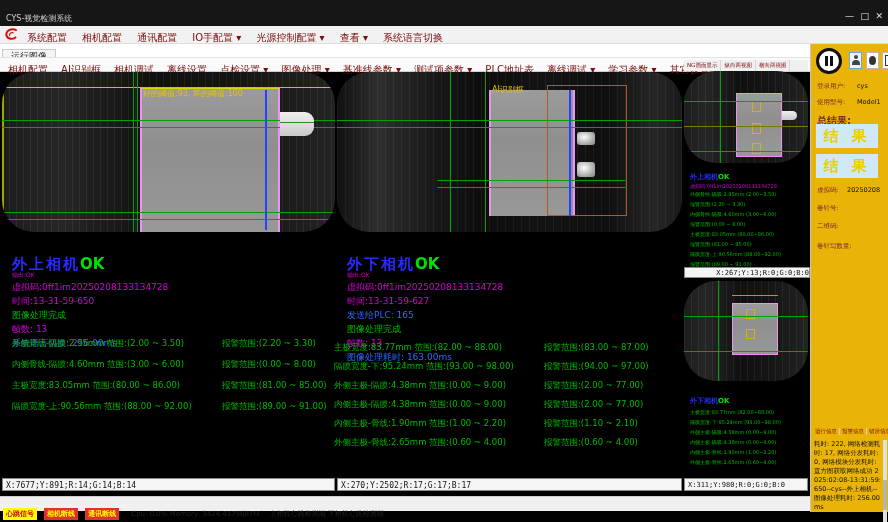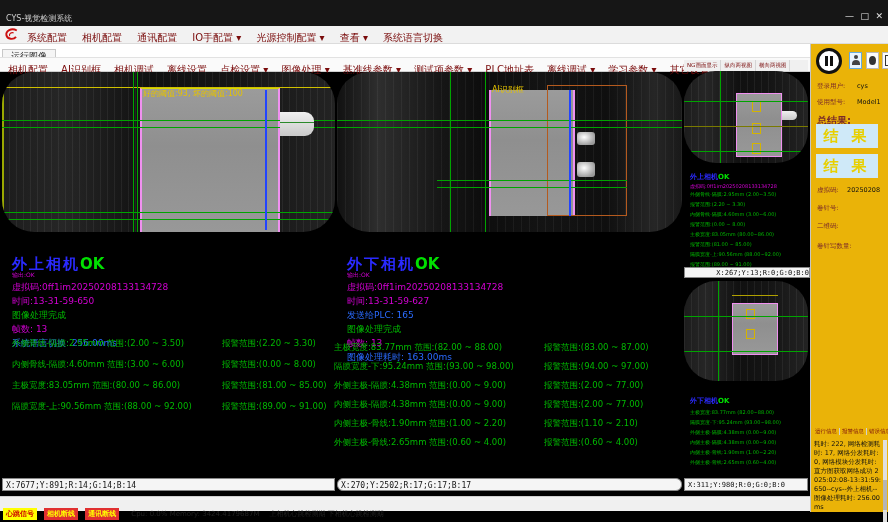--- a/index.html
+++ b/index.html
@@ -179,21 +179,21 @@
   </div>
 
   <div class="abs" style="left:334px;top:342px;width:335px;">
     <div class="meas-row" style="height:19px;"><span>主极宽度:83.77mm 范围:(82.00 ~ 88.00)</span><span class="meas-alarm">报警范围:(83.00 ~ 87.00)</span></div>
     <div class="meas-row" style="height:19px;"><span>隔膜宽度-下:95.24mm 范围:(93.00 ~ 98.00)</span><span class="meas-alarm">报警范围:(94.00 ~ 97.00)</span></div>
     <div class="meas-row" style="height:19px;"><span>外侧主极-隔膜:4.38mm 范围:(0.00 ~ 9.00)</span><span class="meas-alarm">报警范围:(2.00 ~ 77.00)</span></div>
     <div class="meas-row" style="height:19px;"><span>内侧主极-隔膜:4.38mm 范围:(0.00 ~ 9.00)</span><span class="meas-alarm">报警范围:(2.00 ~ 77.00)</span></div>
     <div class="meas-row" style="height:19px;"><span>内侧主极-骨线:1.90mm 范围:(1.00 ~ 2.20)</span><span class="meas-alarm">报警范围:(1.10 ~ 2.10)</span></div>
     <div class="meas-row" style="height:19px;"><span>外侧主极-骨线:2.65mm 范围:(0.60 ~ 4.00)</span><span class="meas-alarm">报警范围:(0.60 ~ 4.00)</span></div>
   </div>
-  <div class="abs coord-strip" style="left:337px;top:478px;width:345px;height:13px;border-radius:6px;">X:270;Y:2502;R:17;G:17;B:17</div>
+  <div class="abs coord-strip" style="left:337px;top:478px;width:345px;height:13px;">X:270;Y:2502;R:17;G:17;B:17</div>
 
   <div class="abs mini-tabs" style="left:684px;top:60px;width:124px;">
     <span>NG画面显示</span><span>纵向两视图</span><span>横向两视图</span>
   </div>
   <div class="abs cam-img" style="left:684px;top:71px;width:124px;height:92px;">
     <div class="abs grayrect" style="left:52px;top:22px;width:46px;height:64px;border:1px solid #f090f0;"></div>
     <div class="abs ybox" style="left:68px;top:30px;width:9px;height:11px;"></div>
     <div class="abs ybox" style="left:68px;top:52px;width:9px;height:11px;"></div>
     <div class="abs ybox" style="left:68px;top:72px;width:9px;height:11px;"></div>
     <div class="abs handle" style="left:98px;top:40px;width:15px;height:9px;"></div>

